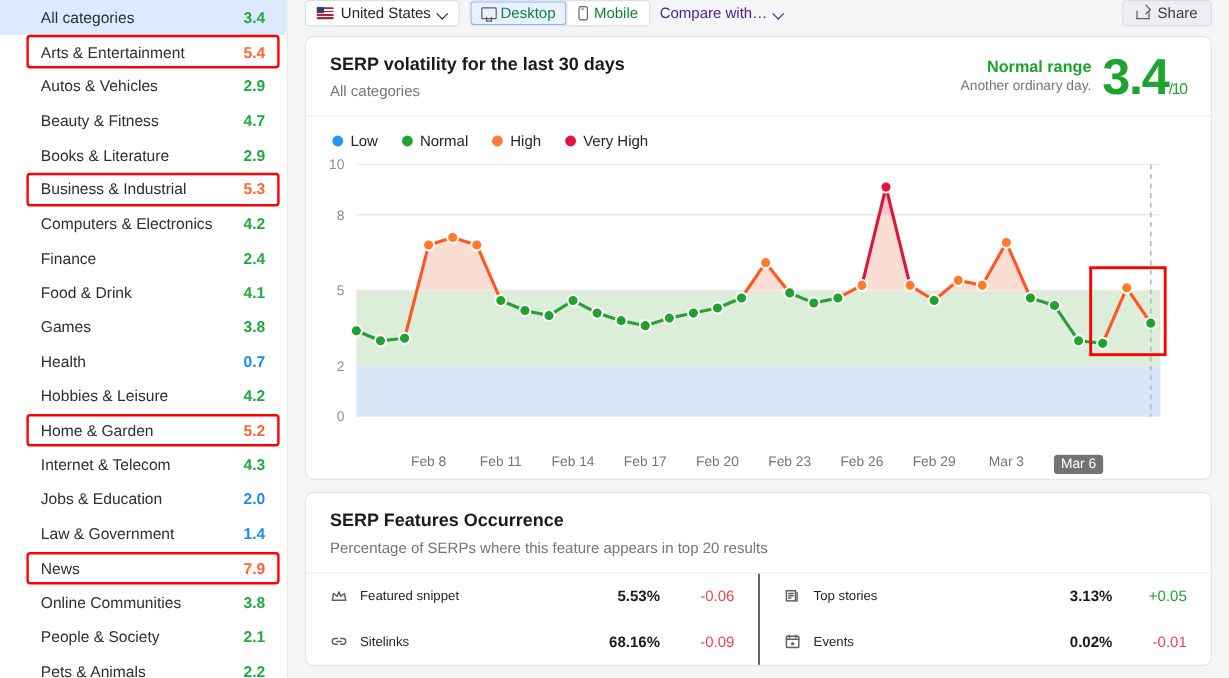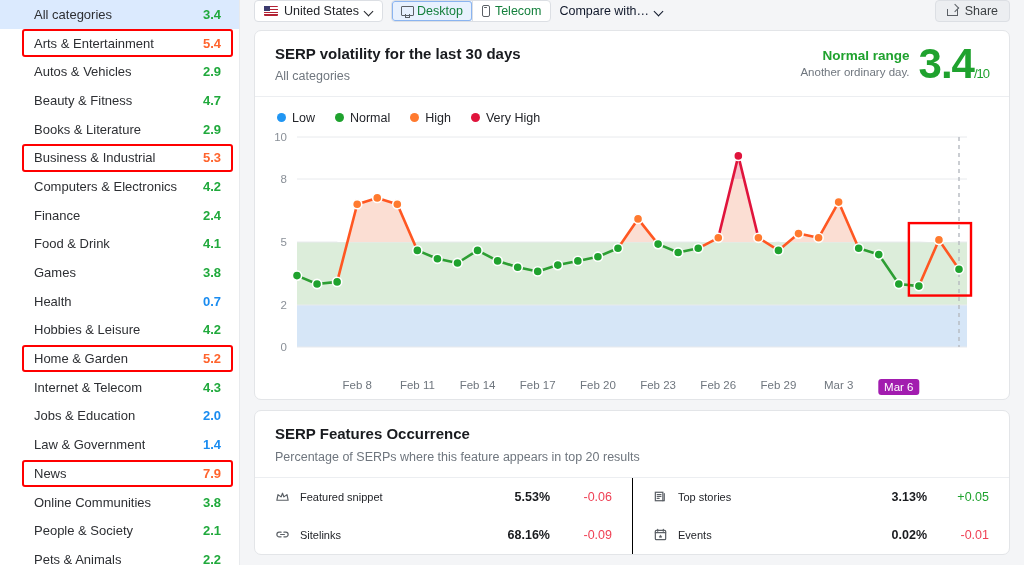--- a/index.html
+++ b/index.html
@@ -97,21 +97,21 @@
     display: flex; align-items: center; gap: 5px; padding: 0 9px; font-size: 12.5px; color: #15803d; cursor: pointer;
   }
   .seg-item.active { background: #e8f1fe; box-shadow: inset 0 0 0 1px #8ab4f0; border-radius: 3px; }
   .seg-div { width: 1px; background: #dcdfe4; }
   .ico-desktop { width: 11px; height: 11px; position: relative; display: inline-block; }
   .ico-desktop::before { content:""; position:absolute; left:0; top:0; width:11px; height:8px; border:1.4px solid #5b6066; border-radius:1px; }
   .ico-desktop::after { content:""; position:absolute; left:4px; top:8px; width:3px; height:3px; border-bottom:1.4px solid #5b6066; border-left:1.4px solid #5b6066; border-right:1.4px solid #5b6066;}
   .ico-mobile { width: 8px; height: 12px; border:1.4px solid #5b6066; border-radius:2px; display:inline-block; position:relative;}
   .ico-mobile::after{content:"";position:absolute;left:1.5px;top:0.5px;width:3px;height:1.2px;background:#5b6066;border-radius:1px;}
   .compare {
-    color: #0f172a; font-size: 12.5px; display: flex; align-items: center; gap: 6px; cursor: pointer; white-space: nowrap;
+    color: #4c1d95; font-size: 12.5px; display: flex; align-items: center; gap: 6px; cursor: pointer; white-space: nowrap;
   }
   .share {
     position: absolute; right: 0; top: 0;
     background: #eceef1; border: 1px solid #dcdfe4; border-radius: 4px;
     height: 22px; display: flex; align-items: center; gap: 6px; padding: 0 11px;
     font-size: 12.5px; color: #3c4043; cursor: pointer;
   }
   .ico-share { width:12px;height:12px;display:inline-block;position:relative; }
   .ico-share::before{content:"";position:absolute;left:0;top:4px;width:9px;height:6px;border:1.4px solid #5b6066;border-top:none;}
   .ico-share::after{content:"";position:absolute;left:5px;top:0px;width:5px;height:5px;border-top:1.4px solid #5b6066;border-right:1.4px solid #5b6066;transform:rotate(45deg);}
@@ -137,21 +137,21 @@
   .score-den { font-size: 13px; color: #1fa22e; font-weight: normal; }
 
   .legend { display: flex; gap: 20px; padding: 14px 0 0 22px; }
   .lg { display: flex; align-items: center; gap: 6px; font-size: 12.5px; color: #23252a; }
   .dot { width: 9px; height: 9px; border-radius: 50%; display: inline-block; }
 
   .chart-wrap { position: relative; height: 260px; }
   .xaxis { position: relative; height: 20px; margin-top: -6px; }
   .xtick { position: absolute; font-size: 11.5px; color: #6f767e; transform: translateX(-50%); white-space: nowrap; }
   .xtick.badge {
-    background: #a21caf; color: #fff; border-radius: 3px; padding: 2px 6px; text-align: center;
+    background: #737373; color: #fff; border-radius: 3px; padding: 2px 6px; text-align: center;
   }
 
   .feat-head { padding: 14px 20px 13px 20px; border-bottom: 1px solid #eceef1; }
   .feat-title { font-size: 15px; font-weight: bold; color: #191b1f; }
   .feat-sub { font-size: 12.5px; color: #6f767e; margin-top: 8px; }
   .feat-grid { display: flex; }
   .feat-col { flex: 1 1 50%; }
   .feat-col + .feat-col { border-left: 1px solid #000000; }
   .feat-row {
     display: flex; align-items: center; height: 38px; padding: 0 20px; gap: 10px;
@@ -260,21 +260,21 @@
         <span class="chev"></span>
       </div>
       <div class="seg">
         <div class="seg-item active">
           <span class="ico-desktop"></span>
           <span>Desktop</span>
         </div>
         <div class="seg-div"></div>
         <div class="seg-item">
           <span class="ico-mobile"></span>
-          <span>Telecom</span>
+          <span>Mobile</span>
         </div>
       </div>
       <div class="compare">
         <span>Compare with…</span>
         <span class="chev"></span>
       </div>
       <div class="share">
         <span class="ico-share"></span>
         <span>Share</span>
       </div>

